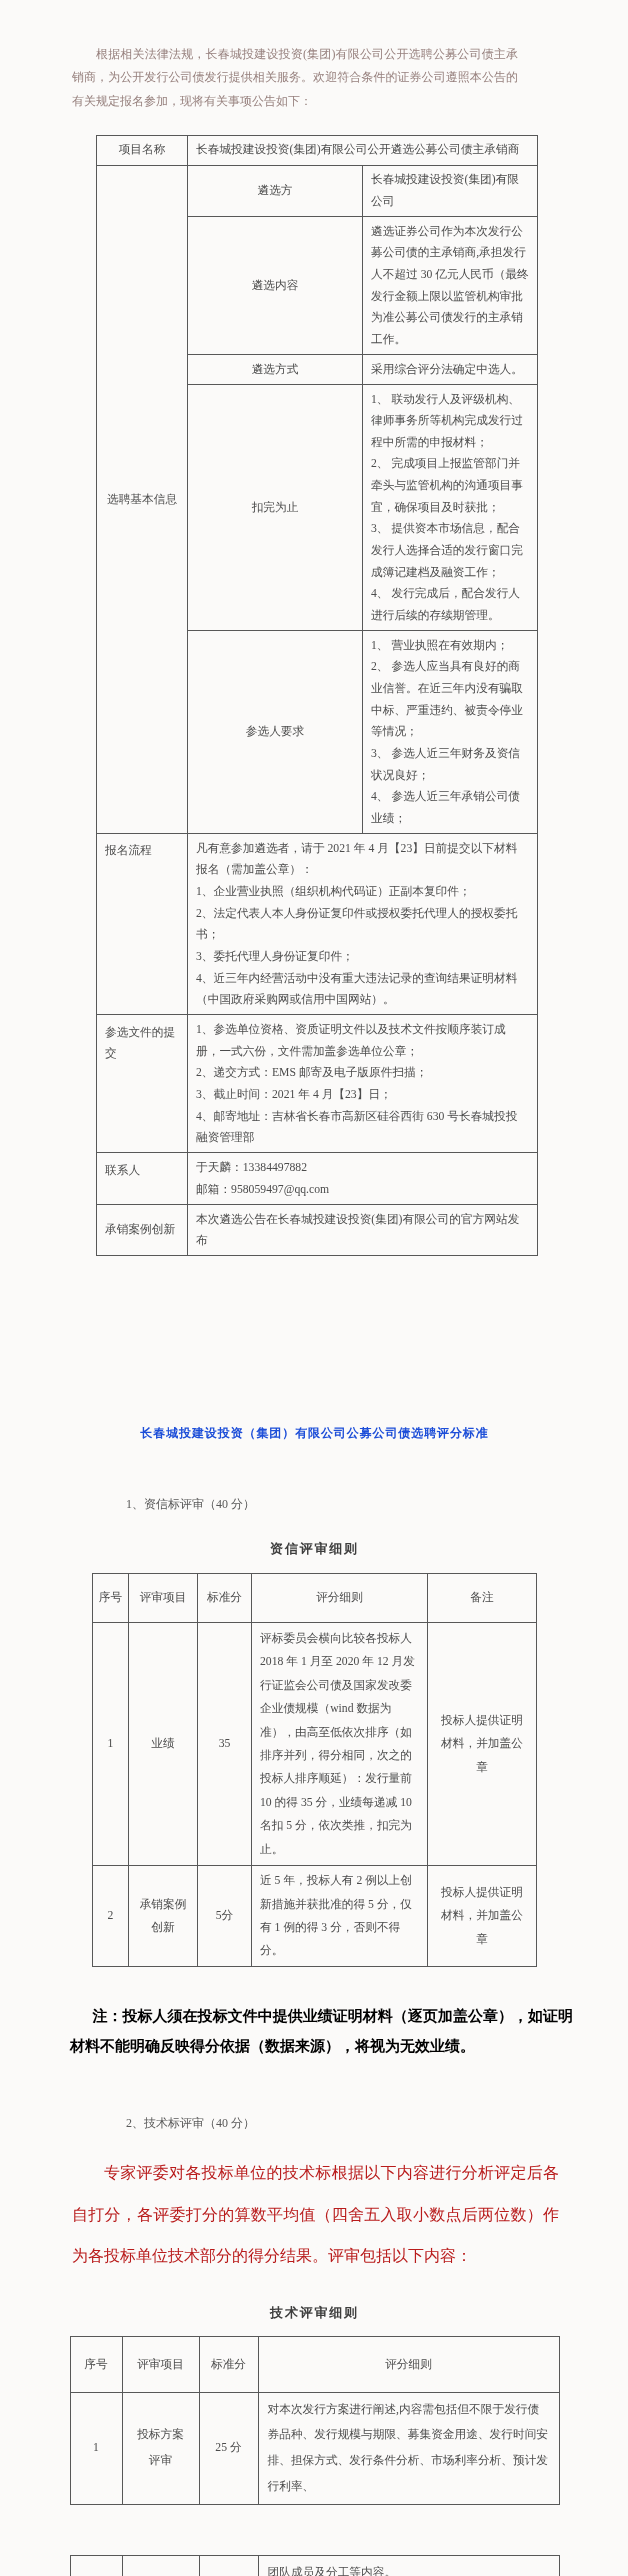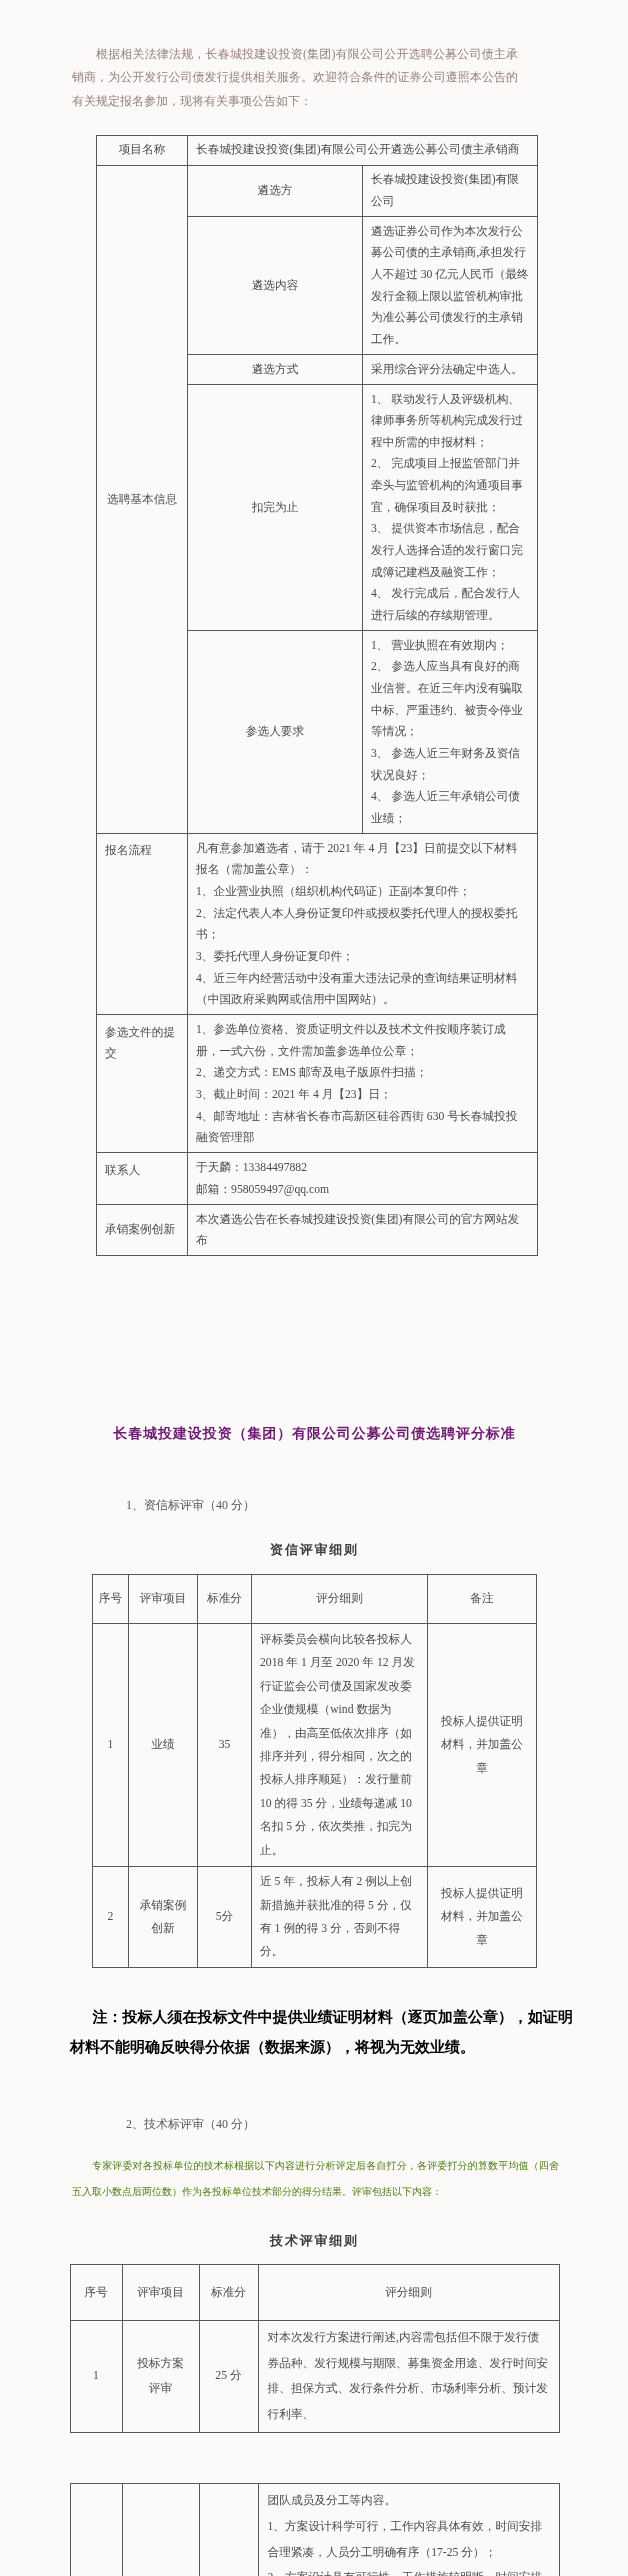--- a/index.html
+++ b/index.html
@@ -29,38 +29,38 @@
   .ctr { text-align:center; }
   .top { vertical-align:top; padding-top:6.3px; }
   .pre { white-space:pre-line; }
 
   .t1 { width:442px; margin:21.6px 0 0 96px; }
   .t1 .c1 { width:91px; }
   .t1 .c2 { width:73px; }
 
   .gap-big { height:169px; }
 
-  .sec-title { text-align:center; font-size:14px; font-weight:bold; color:#701a75; letter-spacing:0.9px; }
+  .sec-title { text-align:center; font-size:12px; font-weight:bold; color:#1d4ed8; letter-spacing:0.9px; }
   .sec-label { margin:54px 0 0 126px; font-size:12px; color:#585858; }
   .tbl-title { margin-top:27px; text-align:center; font-size:13px; font-weight:bold; color:#3d3d3d; letter-spacing:1.8px; }
 
   .t2 { width:444px; margin:14.4px auto 0; }
   .t2 .c1 { width:36px; } .t2 .c2 { width:69px; } .t2 .c3 { width:54px; }
   .t2 .c4 { width:176px; } .t2 .c5 { width:109px; }
   .t2 td { line-height:2.0; }
   .t2 .head td { padding:12.6px 3.6px; }
 
   .credit-note {
     margin:35px 56px 0 70px; font-size:15px; font-weight:bold; color:#000000;
     line-height:1.95; text-indent:1.5em; text-align:justify;
   }
 
   .tech-intro {
-    margin:20px 70px 0 72px; font-size:10px; line-height:2.6;
-    text-align:justify; text-indent:2em; color:#4d7c0f;
+    margin:20px 70px 0 72px; font-size:16px; line-height:2.6;
+    text-align:justify; text-indent:2em; color:#b91c1c;
   }
 
   .t3 { width:490px; margin:14.4px auto 0; }
   .t3 .c1 { width:52px; } .t3 .c2 { width:77px; } .t3 .c3 { width:59px; }
   .t3 td { line-height:2.2; padding:4px 9px; }
   .t3 .head td { padding:14.4px 3.6px; }
   .gap-break { height:36px; }
 </style>
 </head>
 <body>

